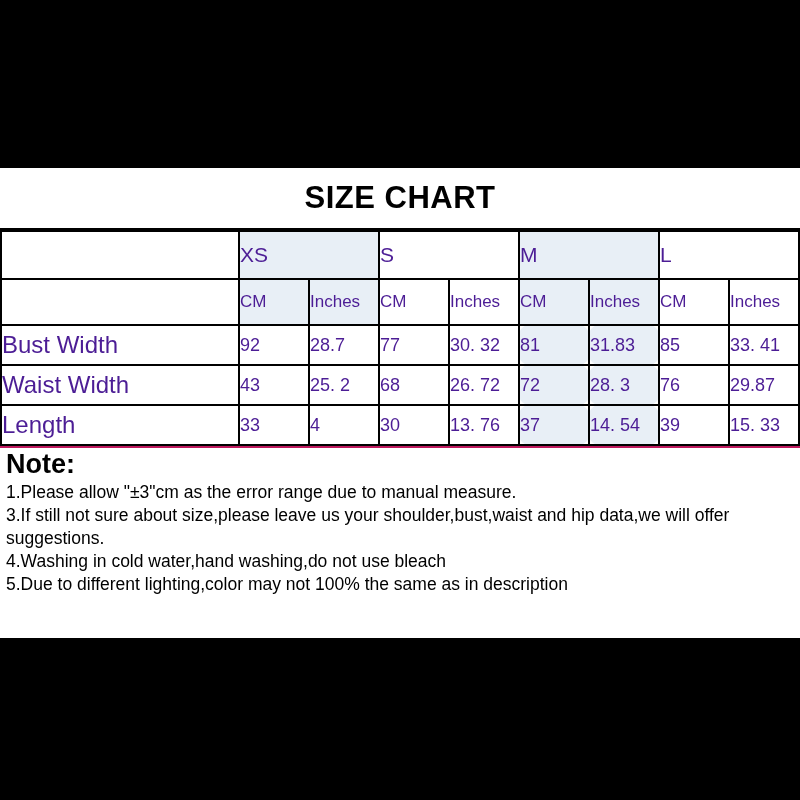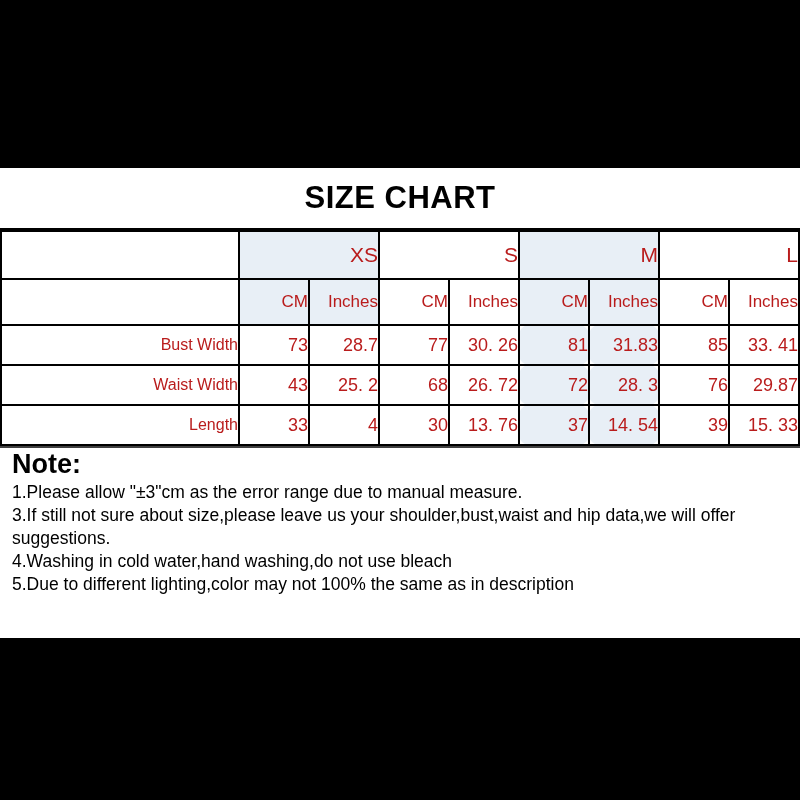--- a/index.html
+++ b/index.html
@@ -43,23 +43,23 @@
     color: #000000;
   }
   table.size-table {
     width: 800px;
     border-collapse: collapse;
     table-layout: fixed;
   }
   table.size-table td,
   table.size-table th {
     border: 2px solid #000000;
-    text-align: right;
+    text-align: left;
     vertical-align: middle;
-    color: #b91c1c;
+    color: #4c1d95;
     font-weight: normal;
     padding: 0;
   }
   .col-label { width: 238px; }
   .col-cm    { width: 70px; }
   .col-in    { width: 70px; }
 
   tr.size-row { height: 48px; }
   tr.unit-row { height: 46px; }
   tr.data-row { height: 40px; }
@@ -70,33 +70,33 @@
     background: #e8eff6;
   }
   .size-head.plain { background: #ffffff; }
   .unit-cell {
     font-size: 17px;
     font-weight: bold;
     color: #e8241c;
   }
   .unit-cell.tint { background: #e8eff6; }
   .row-label {
-    font-size: 16px;
+    font-size: 24px;
     font-weight: bold;
   }
   .val {
     font-size: 18px;
   }
   .val.tint { background: #e8eff6; border-radius: 10px; }
   .blank-cell { background: #ffffff; }
 
   .note {
     box-sizing: border-box;
-    padding: 2px 6px 4px 12px;
-    border-top: 2px solid #404040;
+    padding: 2px 6px 4px 6px;
+    border-top: 2px solid #be185d;
   }
   .note-title {
     font-size: 27px;
     font-weight: bold;
     color: #000000;
     line-height: 1.1;
     margin-bottom: 1px;
   }
   .note-line {
     font-size: 17.5px;
@@ -143,24 +143,24 @@
           <td class="unit-cell">CM</td>
           <td class="unit-cell">Inches</td>
           <td class="unit-cell tint">CM</td>
           <td class="unit-cell tint">Inches</td>
           <td class="unit-cell">CM</td>
           <td class="unit-cell">Inches</td>
         </tr>
 
         <tr class="data-row">
           <td class="row-label">Bust Width</td>
-          <td class="val">73</td>
+          <td class="val">92</td>
           <td class="val">28.7</td>
           <td class="val">77</td>
-          <td class="val">30. 26</td>
+          <td class="val">30. 32</td>
           <td class="val tint">81</td>
           <td class="val tint">31.83</td>
           <td class="val">85</td>
           <td class="val">33. 41</td>
         </tr>
 
         <tr class="data-row">
           <td class="row-label">Waist Width</td>
           <td class="val">43</td>
           <td class="val">25. 2</td>

